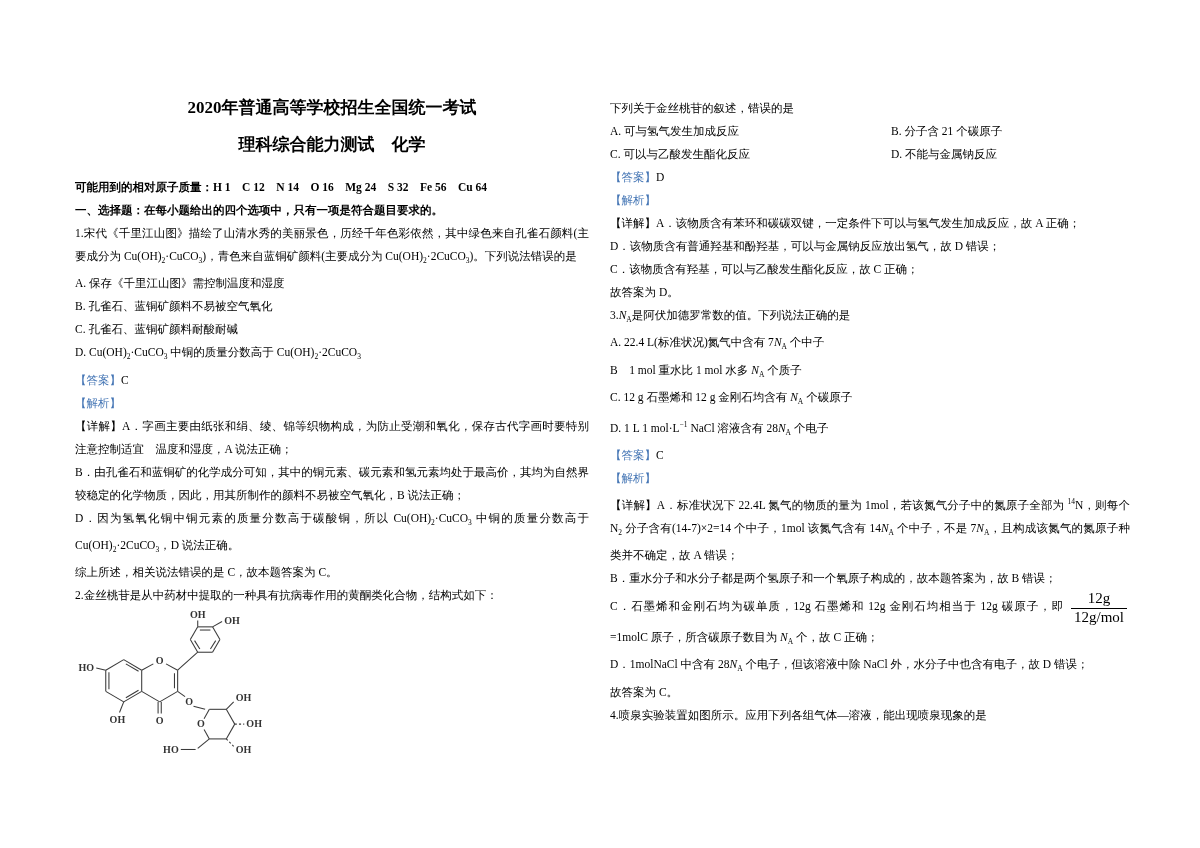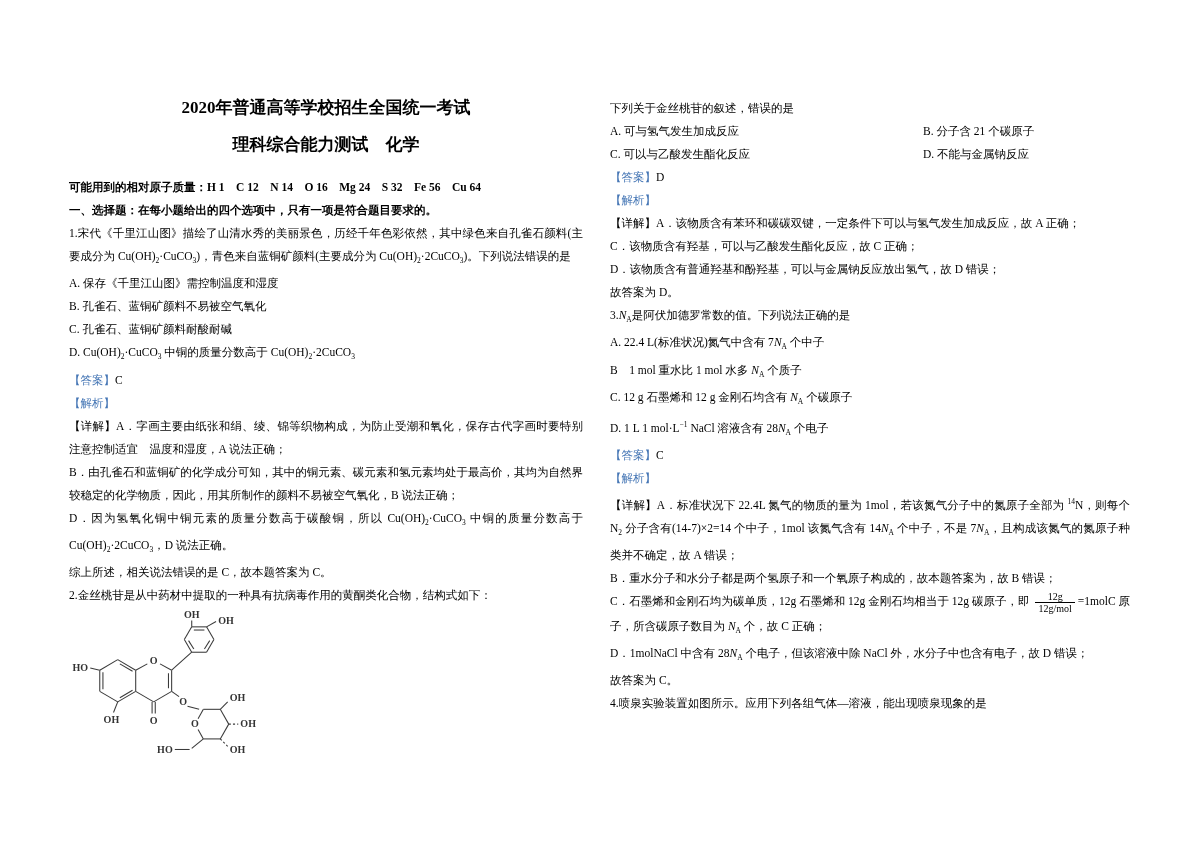--- a/index.html
+++ b/index.html
@@ -1,35 +1,35 @@
 <!DOCTYPE html>
 <html><head>
 <meta charset="utf-8">
 <style>
   html,body{margin:0;padding:0;}
   body{
     width:1200px;height:848px;background:#ffffff;position:relative;overflow:hidden;
     font-family:"Liberation Serif","DejaVu Serif",serif;color:#000;
   }
   .col{position:absolute;text-align:justify;font-size:11.5px;line-height:23px;}
-  #col-left{left:69px;top:94px;width:514px;}
+  #col-left{left:75px;top:94px;width:514px;}
   #col-right{left:610px;top:97px;width:520px;}
   p{margin:0;}
   .title1{font-size:17px;font-weight:bold;text-align:center;line-height:28px;margin-bottom:10px;
           font-family:"Liberation Serif","DejaVu Serif",serif;}
   .title2{font-size:17px;font-weight:bold;text-align:center;line-height:26px;margin-bottom:18px;}
   .bold{font-weight:bold;}
   .blue{color:#4576b5;}
   sub,sup{font-size:7.5px;}
   i{font-style:italic;}
   .optrow{display:flex;gap:36px;}
   .optrow .o1{width:245px;}
-  .optrow .o2{flex:1;margin-left:32px;}
+  .optrow .o2{flex:1;}
   .frac{display:inline-flex;flex-direction:column;vertical-align:middle;text-align:center;
-        margin:0 3px;line-height:1.15;font-size:10px;justify-content:center;}
+        margin:0 3px;line-height:1.15;font-size:15px;justify-content:center;}
   .frac .fn{border-bottom:1px solid #000;padding:0 3px;}
   .frac .fd{padding:0 3px;}
   .structure-wrap{margin:4px 0 0 2px;}
   svg text{font-family:"Liberation Serif","DejaVu Serif",serif;font-size:9.5px;font-weight:600;fill:#333;}
   svg line, svg path{stroke:#3a3a3a;stroke-width:1;fill:none;}
 </style>
 </head>
 <body>
 
 <div class="col" id="col-left">
@@ -145,22 +145,22 @@
   </div>
   <div class="optrow">
     <p class="o1">C. 可以与乙酸发生酯化反应</p>
     <p class="o2">D. 不能与金属钠反应</p>
   </div>
 
   <p><span class="blue" style="color: rgb(69, 118, 181);">【答案】</span><span>D</span></p>
   <p><span class="blue" style="color: rgb(69, 118, 181);">【解析】</span></p>
 
   <p>【详解】A．该物质含有苯环和碳碳双键，一定条件下可以与氢气发生加成反应，故 A 正确；</p>
+  <p>D．该物质含有普通羟基和酚羟基，可以与金属钠反应放出氢气，故 D 错误；</p>
   <p>C．该物质含有羟基，可以与乙酸发生酯化反应，故 C 正确；</p>
-  <p>D．该物质含有普通羟基和酚羟基，可以与金属钠反应放出氢气，故 D 错误；</p>
   <p>故答案为 D。</p>
 
   <p>3.<i>N</i><sub>A</sub>是阿伏加德罗常数的值。下列说法正确的是</p>
   <p>A. 22.4 L(标准状况)氮气中含有 7<i>N</i><sub>A</sub> 个中子</p>
   <p>B　1 mol 重水比 1 mol 水多 <i>N</i><sub>A</sub> 个质子</p>
   <p>C. 12 g 石墨烯和 12 g 金刚石均含有 <i>N</i><sub>A</sub> 个碳原子</p>
   <p>D. 1 L 1 mol·L<sup>−1</sup> NaCl 溶液含有 28<i>N</i><sub>A</sub> 个电子</p>
 
   <p><span class="blue" style="color: rgb(69, 118, 181);">【答案】</span><span>C</span></p>
   <p><span class="blue" style="color: rgb(69, 118, 181);">【解析】</span></p>

